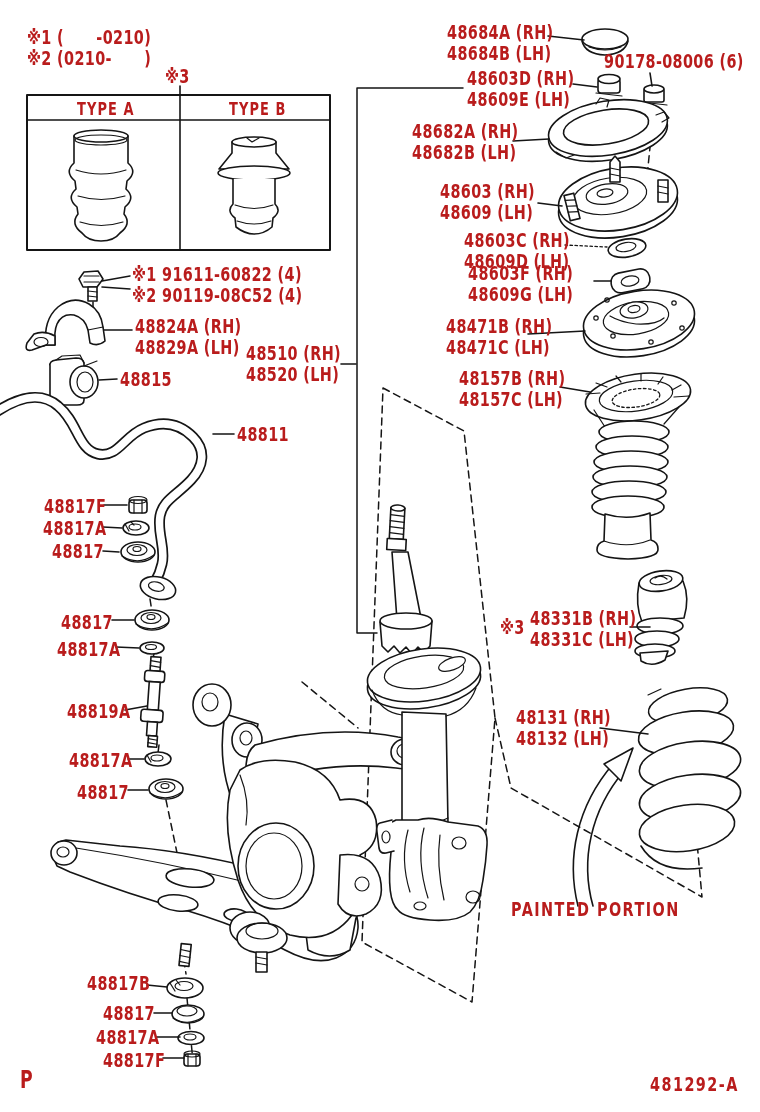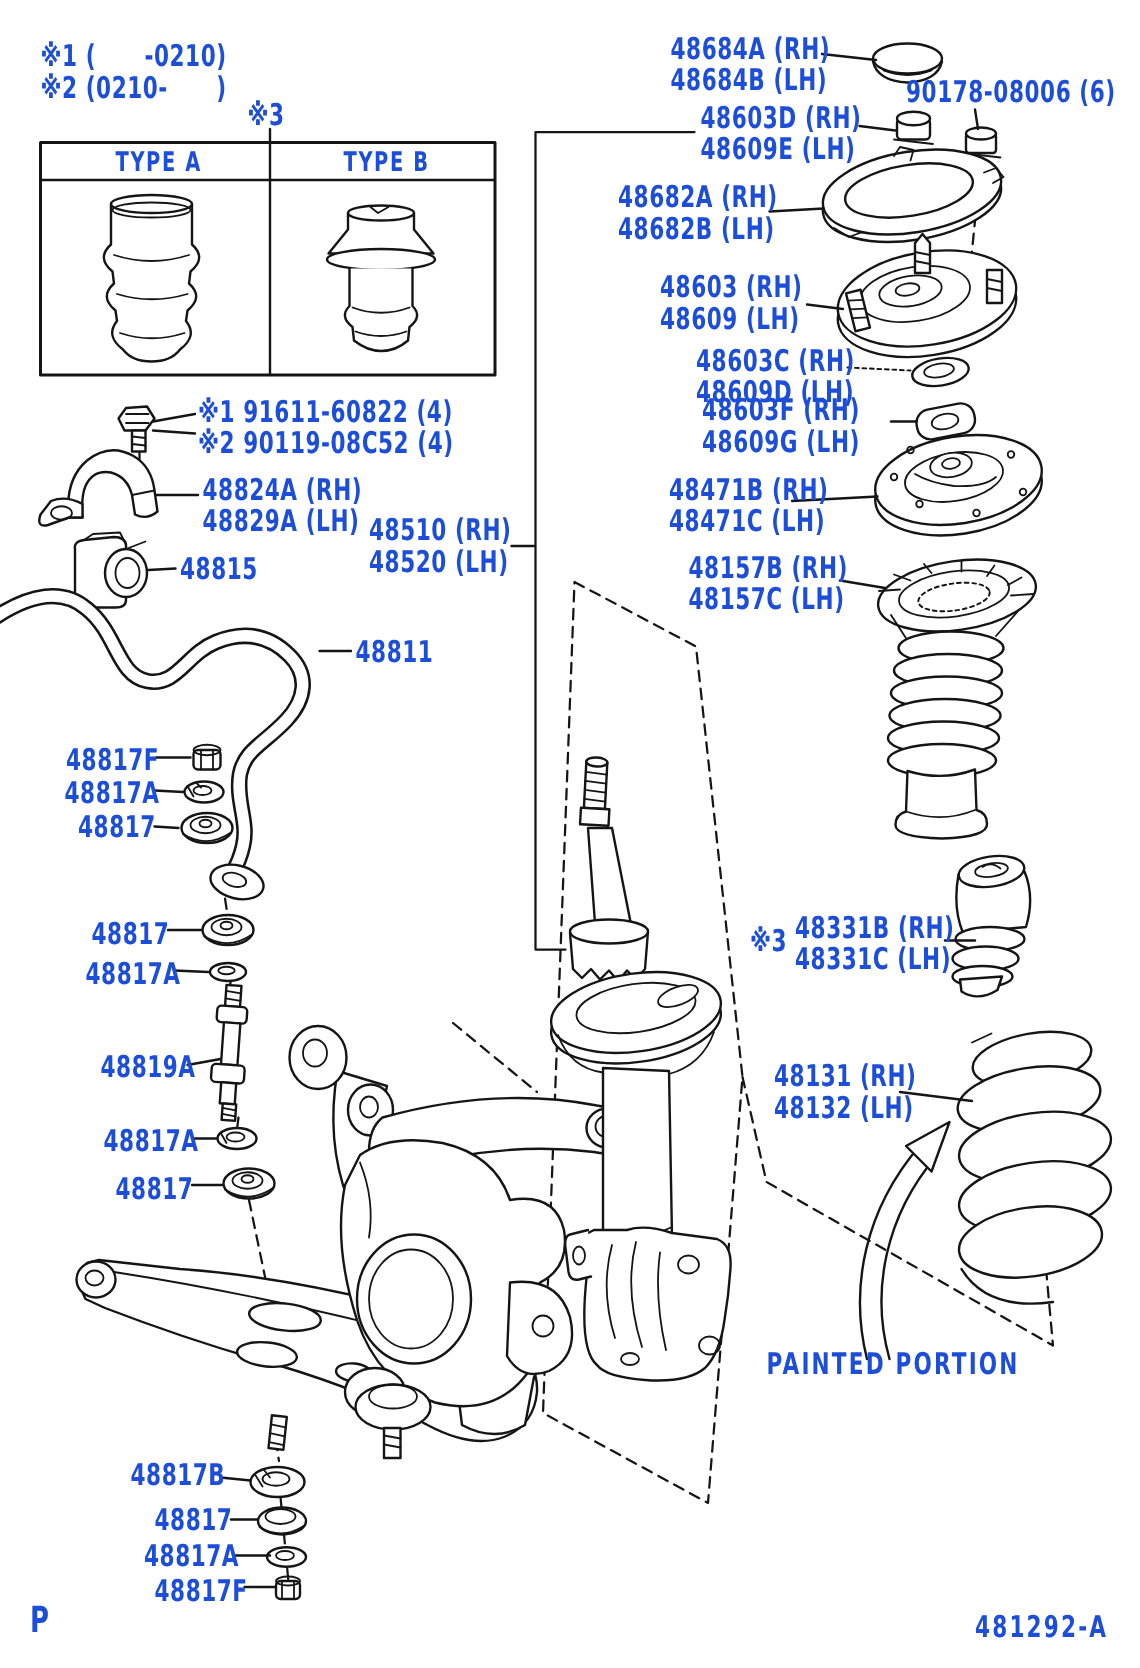--- a/index.html
+++ b/index.html
@@ -1,17 +1,17 @@
 <!DOCTYPE html>
 <html><head>
 <meta charset="utf-8">
 <style>
   html,body{margin:0;padding:0;background:#fff;}
   #stage{position:relative;width:760px;height:1112px;background:#fff;overflow:hidden;
-         font-family:"DejaVu Sans",sans-serif;color:#1d4ed8;}
+         font-family:"DejaVu Sans",sans-serif;color:#b91c1c;}
   svg{position:absolute;left:0;top:0;}
   svg *{fill:none;stroke:#151515;stroke-width:1.6;stroke-linecap:round;stroke-linejoin:round;}
   .wf{fill:#fff;}
   .thin{stroke-width:1.2;}
   .thick{stroke-width:2;}
   .dash{stroke-dasharray:7 5;stroke-width:1.5;}
   .dot{stroke-dasharray:2.5 2.5;stroke-width:1.3;}
   .label{position:absolute;font-weight:700;font-size:20px;line-height:1.06;
          white-space:pre;transform:scaleX(0.72);transform-origin:0 0;letter-spacing:0.5px;}
   .label.sm{font-size:18px;letter-spacing:1.5px;}

